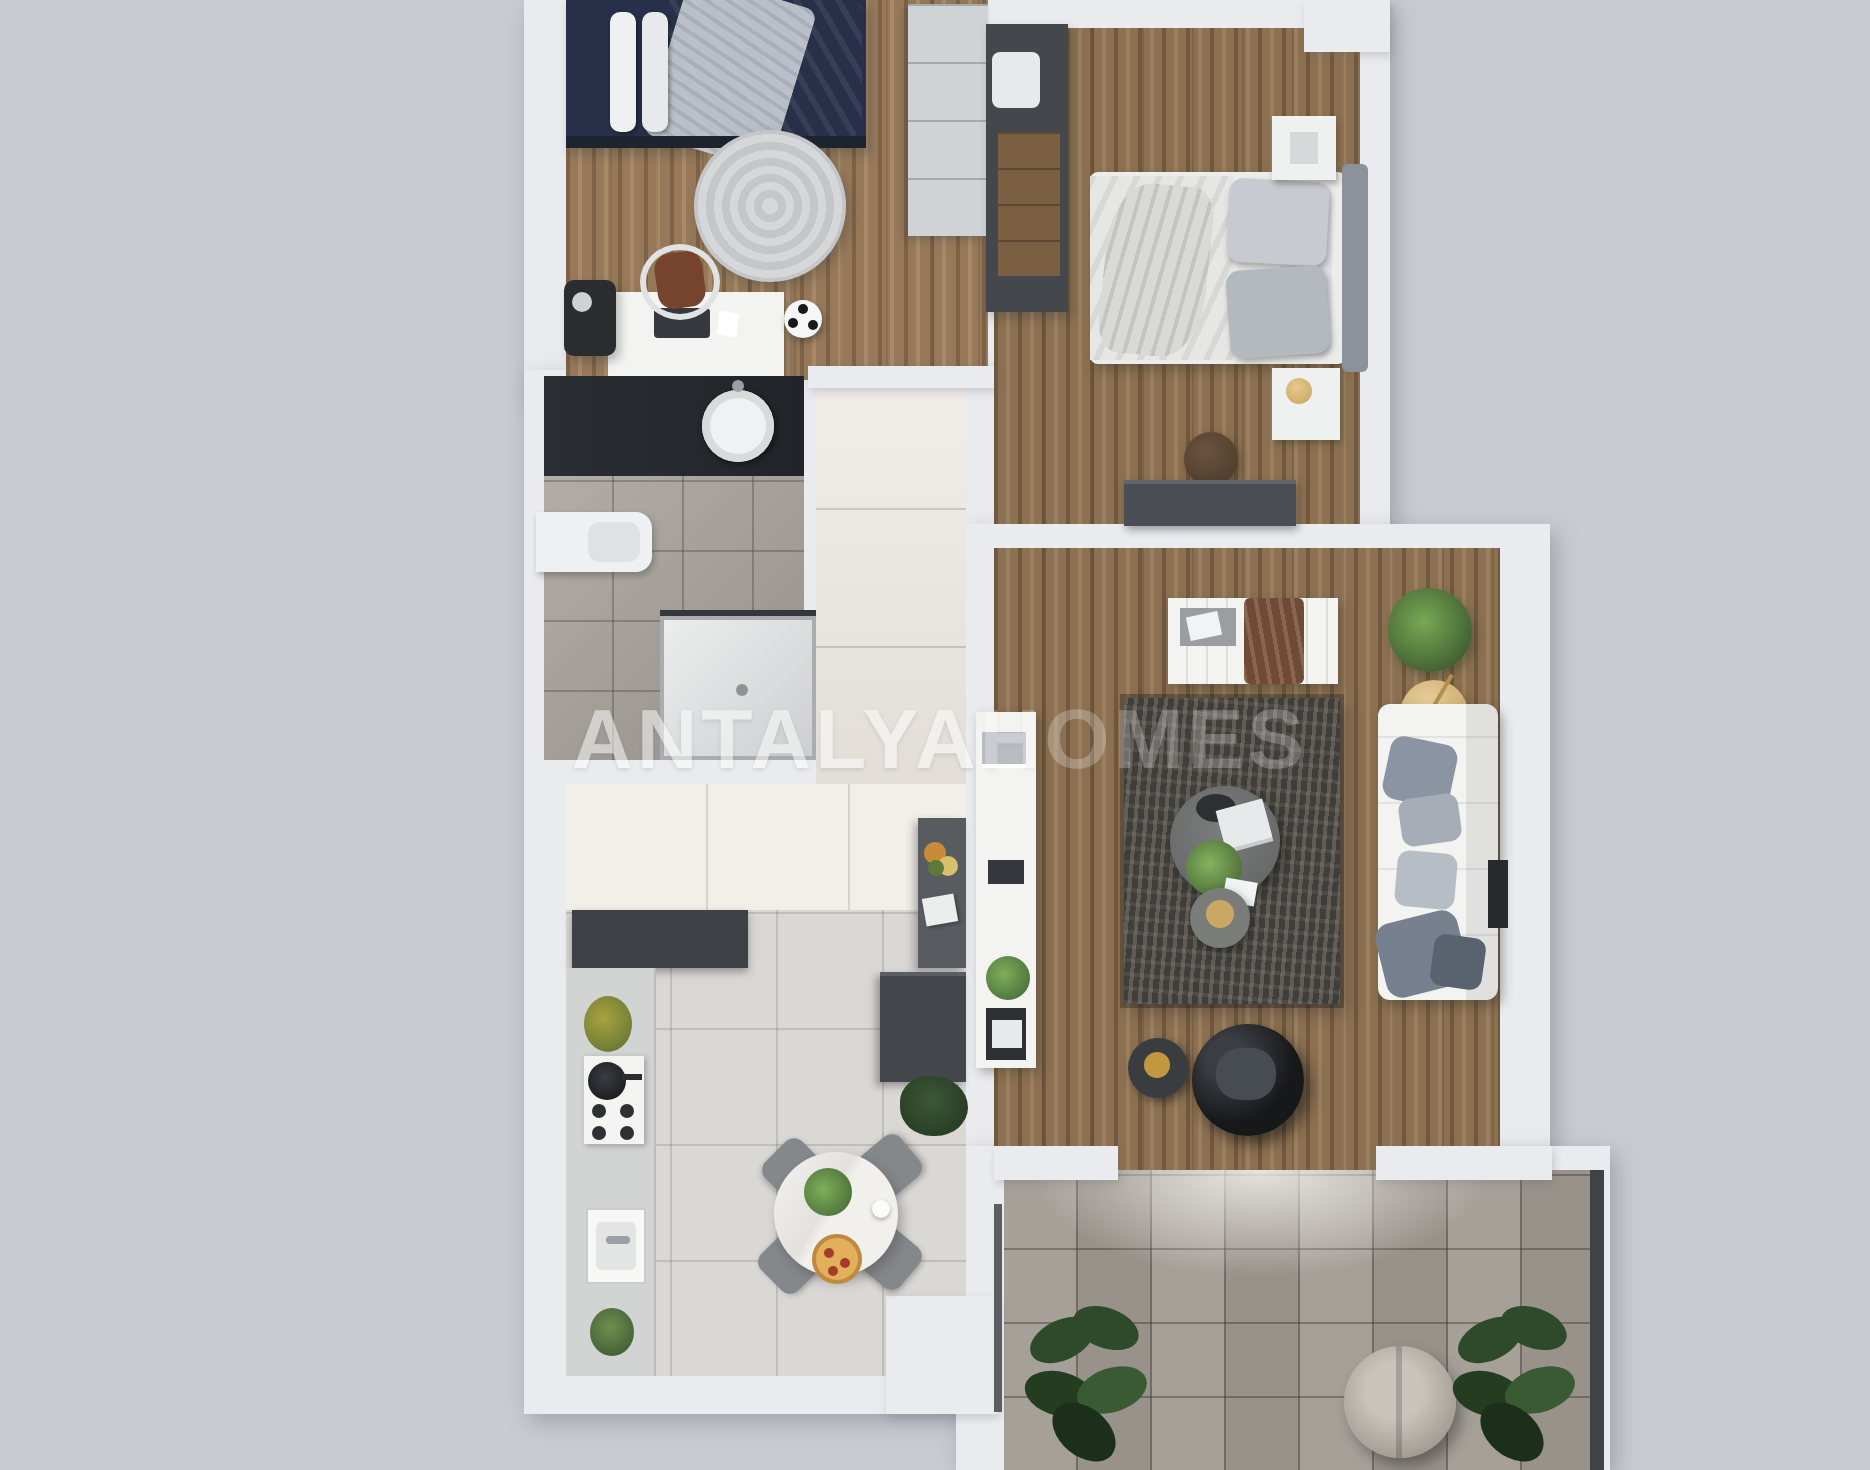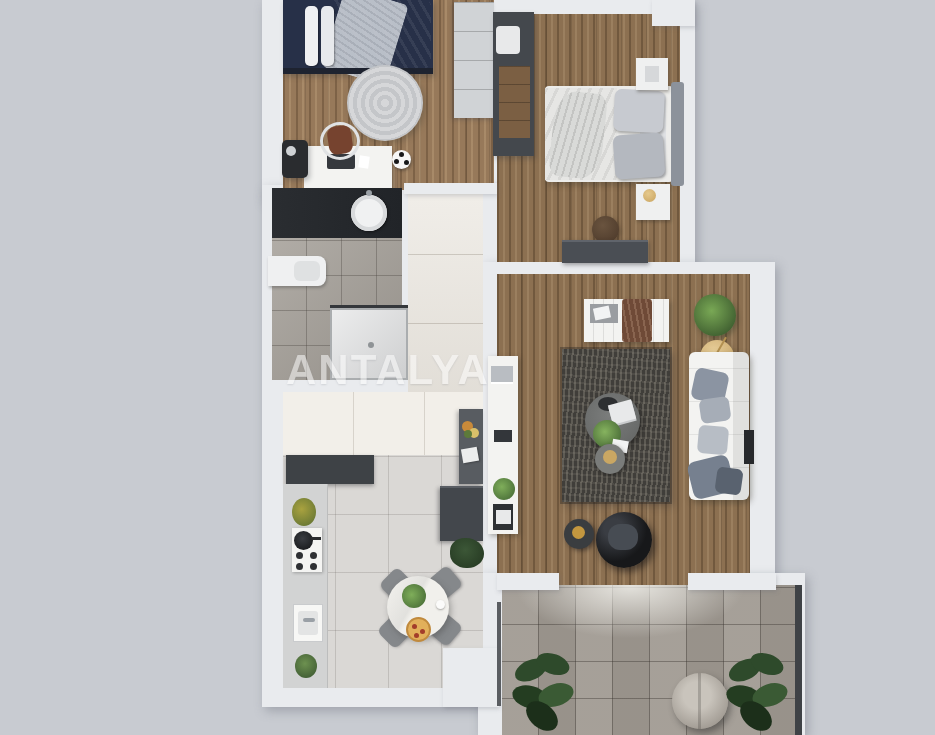--- a/index.html
+++ b/index.html
@@ -375,15 +375,16 @@
   <div class="tplant tp2">
     <i class="lf lfa"></i>
       <i class="lf lfb"></i>
       <i class="lf lfc"></i>
       <i class="lf lfd"></i>
       <i class="lf lfe"></i>
   </div>
 
   <div class="watermark">
     <span class="w1">ANTALYA</span>
+    <span class="w2">HOMES</span>
   </div>
 
 </div>
 
 </body></html>

